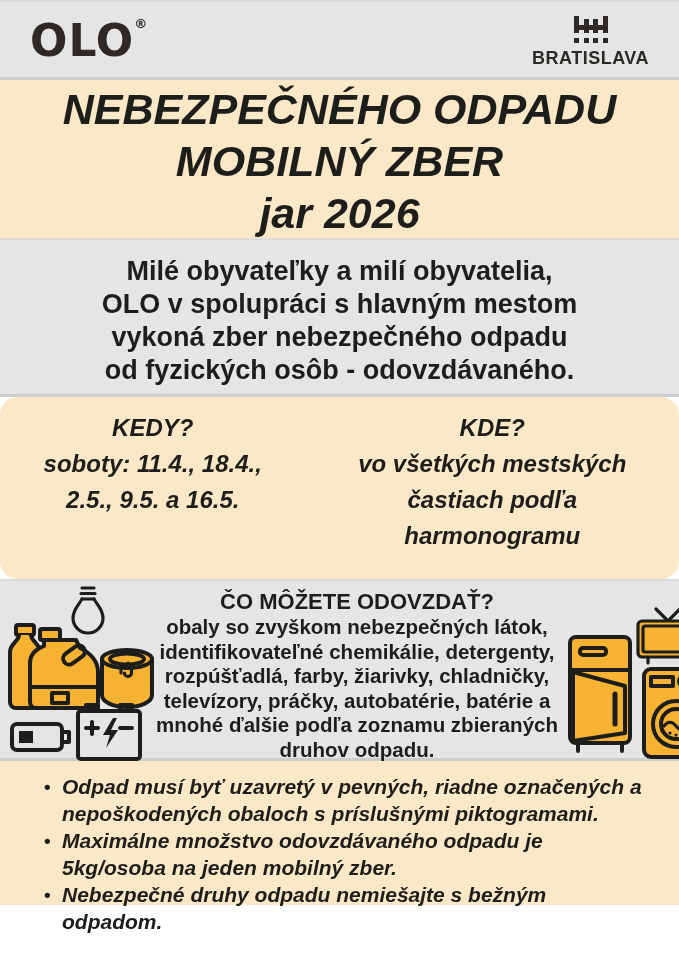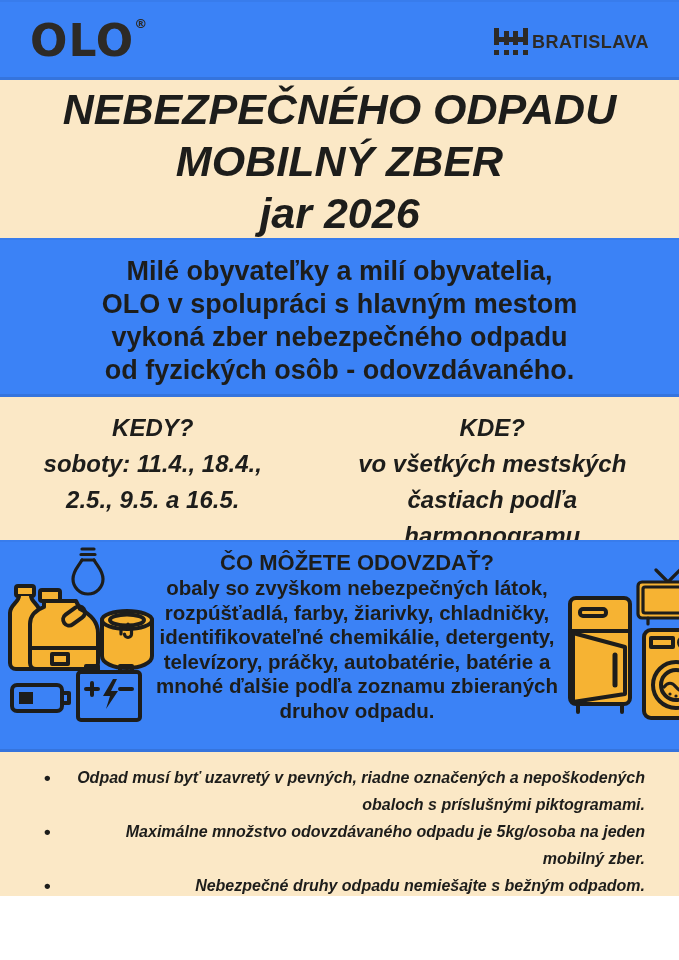--- a/index.html
+++ b/index.html
@@ -1,57 +1,57 @@
 <!DOCTYPE html>
 <html lang="sk"><head>
 <meta charset="utf-8">
 <style>
   html,body{margin:0;padding:0;background:#ffffff;}
   .poster{
     width:679px;height:960px;overflow:hidden;position:relative;
     font-family:"Liberation Sans","DejaVu Sans",sans-serif;
     color:#1d1d1b;display:flex;flex-direction:column;
   }
-  .orange{background:#3b82f6;box-shadow:inset 0 -3px 0 rgba(0,0,0,.10), inset 0 2px 0 rgba(0,0,0,.04);}
+  .orange{background:#e5e5e5;box-shadow:inset 0 -3px 0 rgba(0,0,0,.10), inset 0 2px 0 rgba(0,0,0,.04);}
   .cream{background:#FBE8C6;}
 
   
   .hdr{height:80px;flex:0 0 auto;display:flex;align-items:center;justify-content:space-between;padding:0 30px;box-sizing:border-box;}
   .olo-logo{font-family:"DejaVu Sans","Liberation Sans",sans-serif;font-weight:800;font-size:44px;letter-spacing:1px;color:#2d2a26;line-height:1;}
   .olo-logo sup{font-size:13px;font-weight:700;vertical-align:28px;letter-spacing:0;}
-  .ba-logo{display:flex;flex-direction:row;align-items:center;gap:3px;padding-top:4px;}
+  .ba-logo{display:flex;flex-direction:column;align-items:center;gap:3px;padding-top:4px;}
   .ba-logo .ba-text{font-weight:800;font-size:18px;letter-spacing:.5px;color:#2d2a26;}
 
   
   .title{height:158px;flex:0 0 auto;text-align:center;padding-top:3px;box-sizing:border-box;}
   .title div{font-size:43px;font-weight:800;font-style:italic;line-height:52px;white-space:nowrap;}
 
   
   .intro{height:159px;flex:0 0 auto;text-align:center;padding-top:17px;box-sizing:border-box;}
   .intro div{font-size:27px;font-weight:800;line-height:33px;white-space:nowrap;}
 
   
-  .ww{height:143px;flex:0 0 auto;display:flex;padding-top:13px;box-sizing:border-box;}
+  .ww{height:182px;flex:0 0 auto;display:flex;padding-top:13px;box-sizing:border-box;border-radius:18px;}
   .ww .col{text-align:center;font-size:24px;font-weight:800;font-style:italic;line-height:36px;}
   .ww .col.when{flex:0 0 45%;}
   .ww .col.where{flex:0 0 55%;}
 
   
-  .what{height:212px;flex:0 0 auto;display:flex;box-sizing:border-box;padding:6px 2px 0 4px;}
+  .what{height:182px;flex:0 0 auto;display:flex;box-sizing:border-box;padding:6px 2px 0 4px;}
   .icon-area{position:relative;flex:0 0 152px;height:176px;}
   .icon-area.right{flex:0 0 158px;}
   .icon{position:absolute;}
   .what-center{flex:1 1 auto;text-align:center;}
   .what-center .heading{font-size:22px;font-weight:800;line-height:26px;padding-top:4px;}
   .what-center .wline{font-size:20.5px;font-weight:800;line-height:24.5px;white-space:nowrap;}
 
   
   .rules{height:144px;flex:0 0 auto;box-sizing:border-box;padding:12px 34px 0 42px;}
   .rules ul{margin:0;padding:0;list-style:none;}
-  .rules li{position:relative;padding-left:20px;font-size:16px;font-weight:800;font-style:italic;line-height:27px;text-align:right;}
+  .rules li{position:relative;padding-left:20px;font-size:21px;font-weight:800;font-style:italic;line-height:27px;}
   .rules li::before{content:"•";position:absolute;left:2px;top:0;font-style:normal;font-size:19px;}
 
   
   .ftr{height:94px;flex:1 0 auto;text-align:center;box-sizing:border-box;padding-top:25px;}
   .ftr div{font-size:27px;font-weight:800;font-style:italic;white-space:nowrap;}
 
   svg .ln{fill:none;stroke:#1d1d1b;stroke-width:4;stroke-linejoin:round;stroke-linecap:round;}
   svg .ln-thin{fill:none;stroke:#1d1d1b;stroke-width:3.2;stroke-linejoin:round;stroke-linecap:round;}
   svg .fillbg{fill:#F6B333;}
   svg .solid{fill:#1d1d1b;stroke:none;}
@@ -149,22 +149,22 @@
           <rect x="2" y="10" width="62" height="48" rx="3"></rect>
           <path d="M10,27 h12 M16,21 v12 M44,27 h12"></path>
           <path class="solid" d="M37,17 l-10,17 h7 l-4,13 l12,-18 h-7 l6,-12 z"></path>
         </g>
       </svg>
     </div>
 
     <div class="what-center">
       <div class="heading">ČO MÔŽETE ODOVZDAŤ?</div>
       <div class="wline">obaly so zvyškom nebezpečných látok,</div>
+      <div class="wline">identifikovateľné chemikálie, detergenty,</div>
       <div class="wline">rozpúšťadlá, farby, žiarivky, chladničky,</div>
-      <div class="wline">identifikovateľné chemikálie, detergenty,</div>
       <div class="wline">televízory, práčky, autobatérie, batérie a</div>
       <div class="wline">mnohé ďalšie podľa zoznamu zbieraných</div>
       <div class="wline">druhov odpadu.</div>
     </div>
 
     <div class="icon-area right">
       <svg class="icon" style="left:78px;top:22px;" width="64" height="60" viewBox="0 0 64 60">
         <g class="ln-thin">
           <path d="M20,2 l12,12 l12,-12"></path>
           <rect class="fillbg" x="2" y="14" width="60" height="36" rx="4"></rect>

